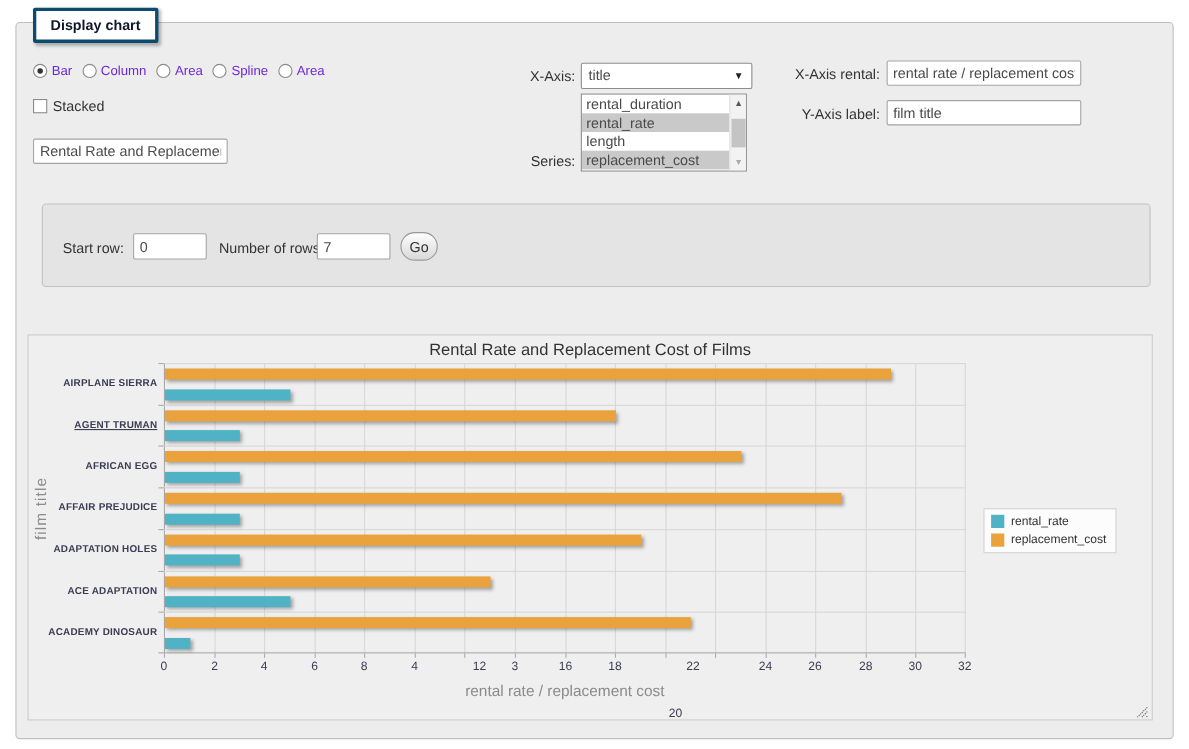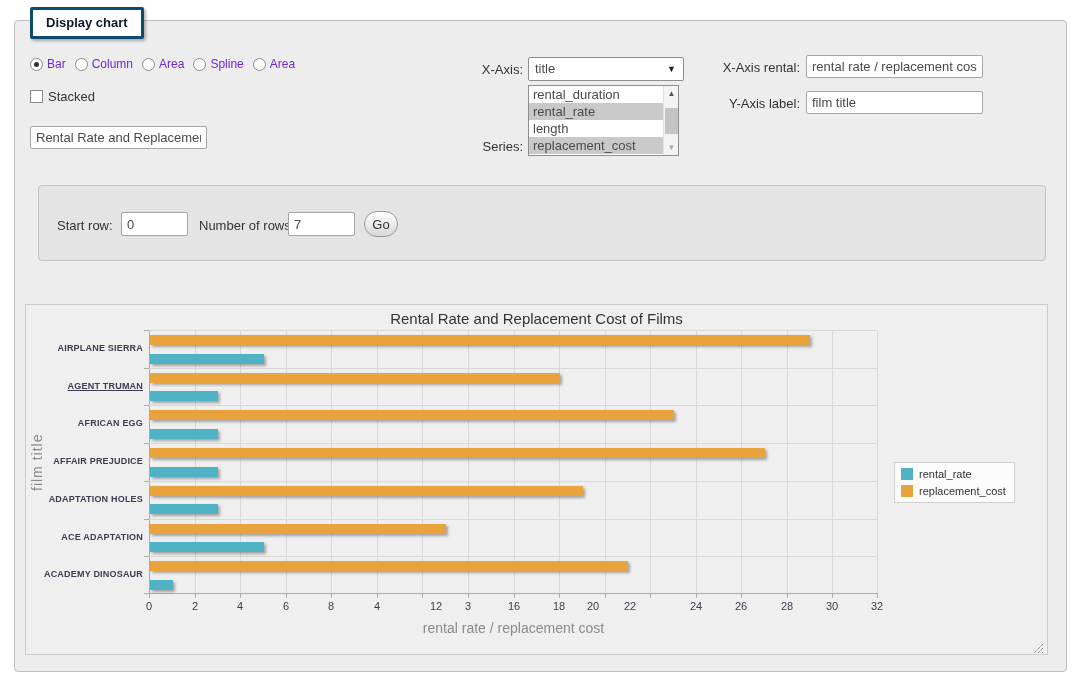--- a/index.html
+++ b/index.html
@@ -183,21 +183,21 @@
         <div class="xtick" style="left: 319px;"></div>
         <div class="xtick-label" style="left: 319px;">3</div>
         <div class="vline" style="left: 365px;"></div>
         <div class="xtick" style="left: 365px;"></div>
         <div class="xtick-label" style="left: 365px;">16</div>
         <div class="vline" style="left: 410px;"></div>
         <div class="xtick" style="left: 410px;"></div>
         <div class="xtick-label" style="left: 410px;">18</div>
         <div class="vline" style="left: 456px;"></div>
         <div class="xtick" style="left: 456px;"></div>
-        <div class="xtick-label" style="left: 444px;">20</div>
+        <div class="xtick-label" style="left: 465px; margin-top: 43px;">20</div>
         <div class="vline" style="left: 501px;"></div>
         <div class="xtick" style="left: 501px;"></div>
         <div class="xtick-label" style="left: 481px;">22</div>
         <div class="vline" style="left: 547px;"></div>
         <div class="xtick" style="left: 547px;"></div>
         <div class="xtick-label" style="left: 547px;">24</div>
         <div class="vline" style="left: 592px;"></div>
         <div class="xtick" style="left: 592px;"></div>
         <div class="xtick-label" style="left: 592px;">26</div>
         <div class="vline" style="left: 638px;"></div>

